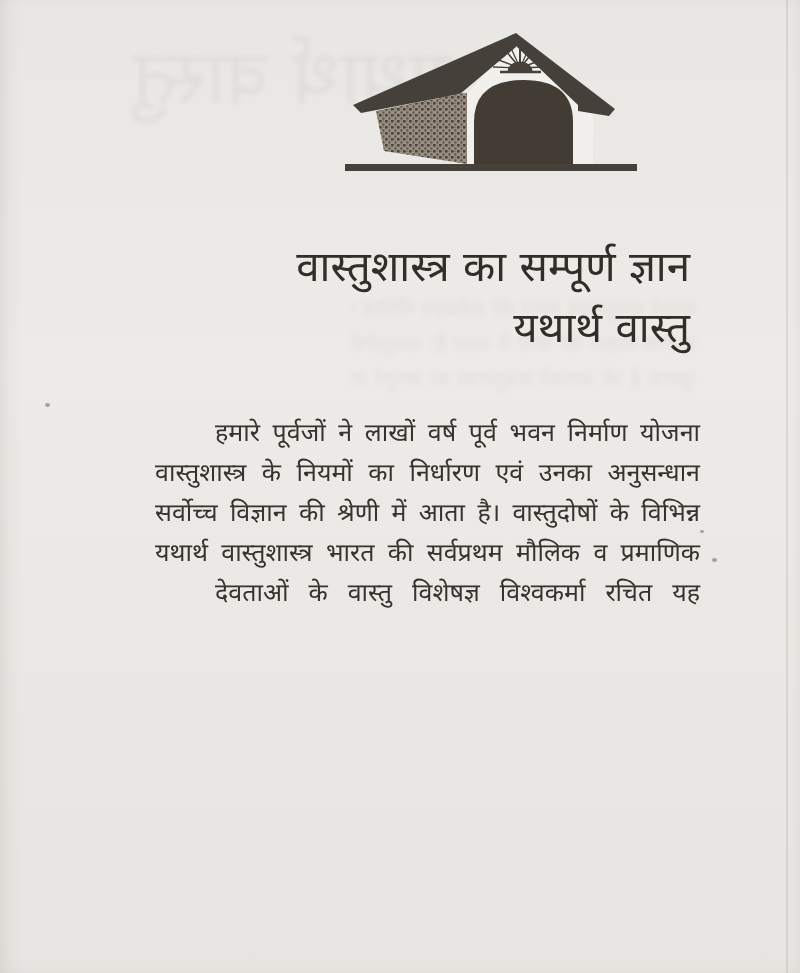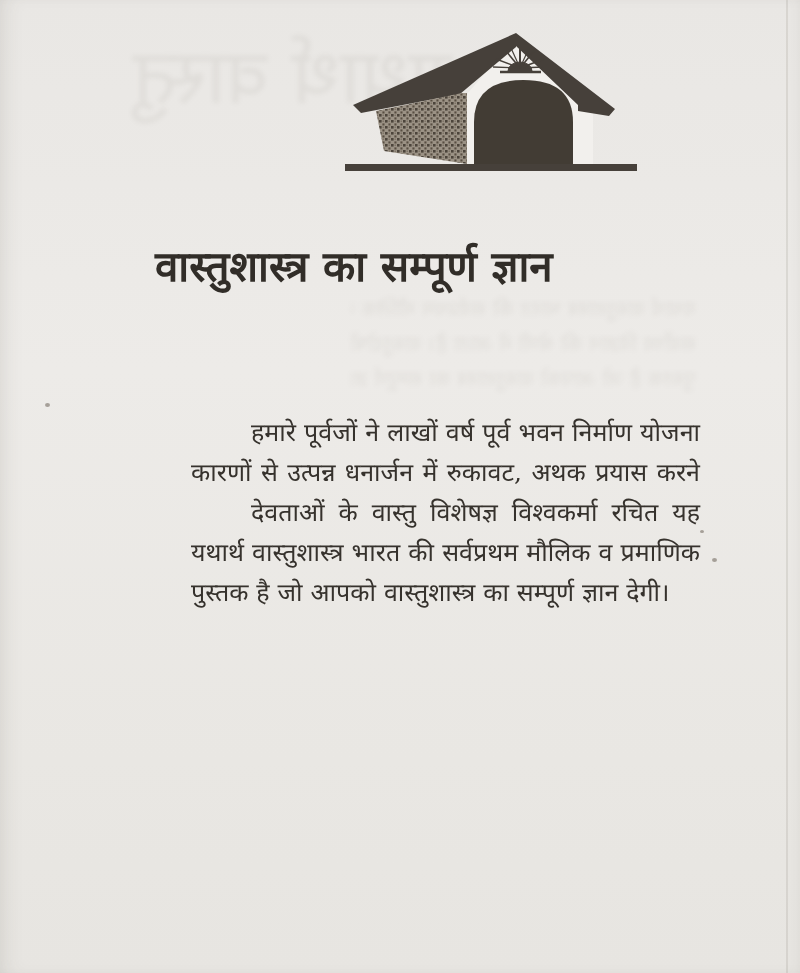--- a/index.html
+++ b/index.html
@@ -11,37 +11,36 @@
     background: linear-gradient(180deg, #e9e7e4 0%, #edebe8 38%, #e9e7e3 78%, #e7e5e1 100%);
     box-shadow: inset 14px 0 24px -16px rgba(70,64,56,.18), inset -8px 0 18px -12px rgba(70,64,56,.10);
     font-family: "DejaVu Serif", "Liberation Serif", serif;
     color: #35312c;
   }
   
   #logo { position: absolute; left: 343px; top: 30px; width: 296px; height: 146px; }
   
   #title-block {
     position: absolute; left: 155px; top: 236px; width: 535px;
+    text-align: right;
     font-size: 42px; line-height: 61px;
     color: #312d28;
-    font-weight: bold;
   }
   
   #body-block {
     position: absolute; left: 155px; top: 413px; width: 545px;
     font-size: 25px; line-height: 40px;
     color: #36322d;
   }
   .line {
     height: 40px;
     white-space: nowrap;
     text-align: justify;
     text-align-last: justify;
     text-justify: inter-word;
-    margin-left: 36px;
   }
   .line.first { text-indent: 60px; }
   .line.para-end { text-align-last: left; }
   
   .ghost {
     position: absolute;
     color: #7d776d;
     transform: scaleX(-1);
     filter: blur(2.5px);
     pointer-events: none;
@@ -102,28 +101,29 @@
       <line x1="177" y1="38" x2="186" y2="18" stroke-width="1.2"></line>
     </g>
 
     <path d="M131,134 L131,92 Q131,50 180.5,50 Q230,50 230,92 L230,134 Z" fill="#423c34"></path>
 
     <rect x="2" y="134" width="292" height="7" fill="#46403a"></rect>
   </svg>
 
   <div id="title-block">
     <div>वास्तुशास्त्र का सम्पूर्ण ज्ञान</div>
+    <div>यथार्थ वास्तु</div>
   </div>
 
   <div id="body-block">
     <div class="line first">हमारे पूर्वजों ने लाखों वर्ष पूर्व भवन निर्माण योजना</div>
-    <div class="line">कारणों से उत्पन्न धनार्जन में रुकावट, अथक प्रयास करने</div>
+    <div class="line">वास्तुशास्त्र के नियमों का निर्धारण एवं उनका अनुसन्धान</div>
+    <div class="line">सर्वोच्च विज्ञान की श्रेणी में आता है। वास्तुदोषों के विभिन्न</div>
+    <div class="line">यथार्थ वास्तुशास्त्र भारत की सर्वप्रथम मौलिक व प्रमाणिक</div>
     <div class="line first">देवताओं के वास्तु विशेषज्ञ विश्वकर्मा रचित यह</div>
-    <div class="line">यथार्थ वास्तुशास्त्र भारत की सर्वप्रथम मौलिक व प्रमाणिक</div>
-    <div class="line para-end">पुस्तक है जो आपको वास्तुशास्त्र का सम्पूर्ण ज्ञान देगी।</div>
   </div>
 
   <div id="speck-1" class="speck"></div>
   <div id="speck-2" class="speck"></div>
   <div id="speck-3" class="speck"></div>
   <div id="edge-line"></div>
 
 </div>
 
 </body></html>

